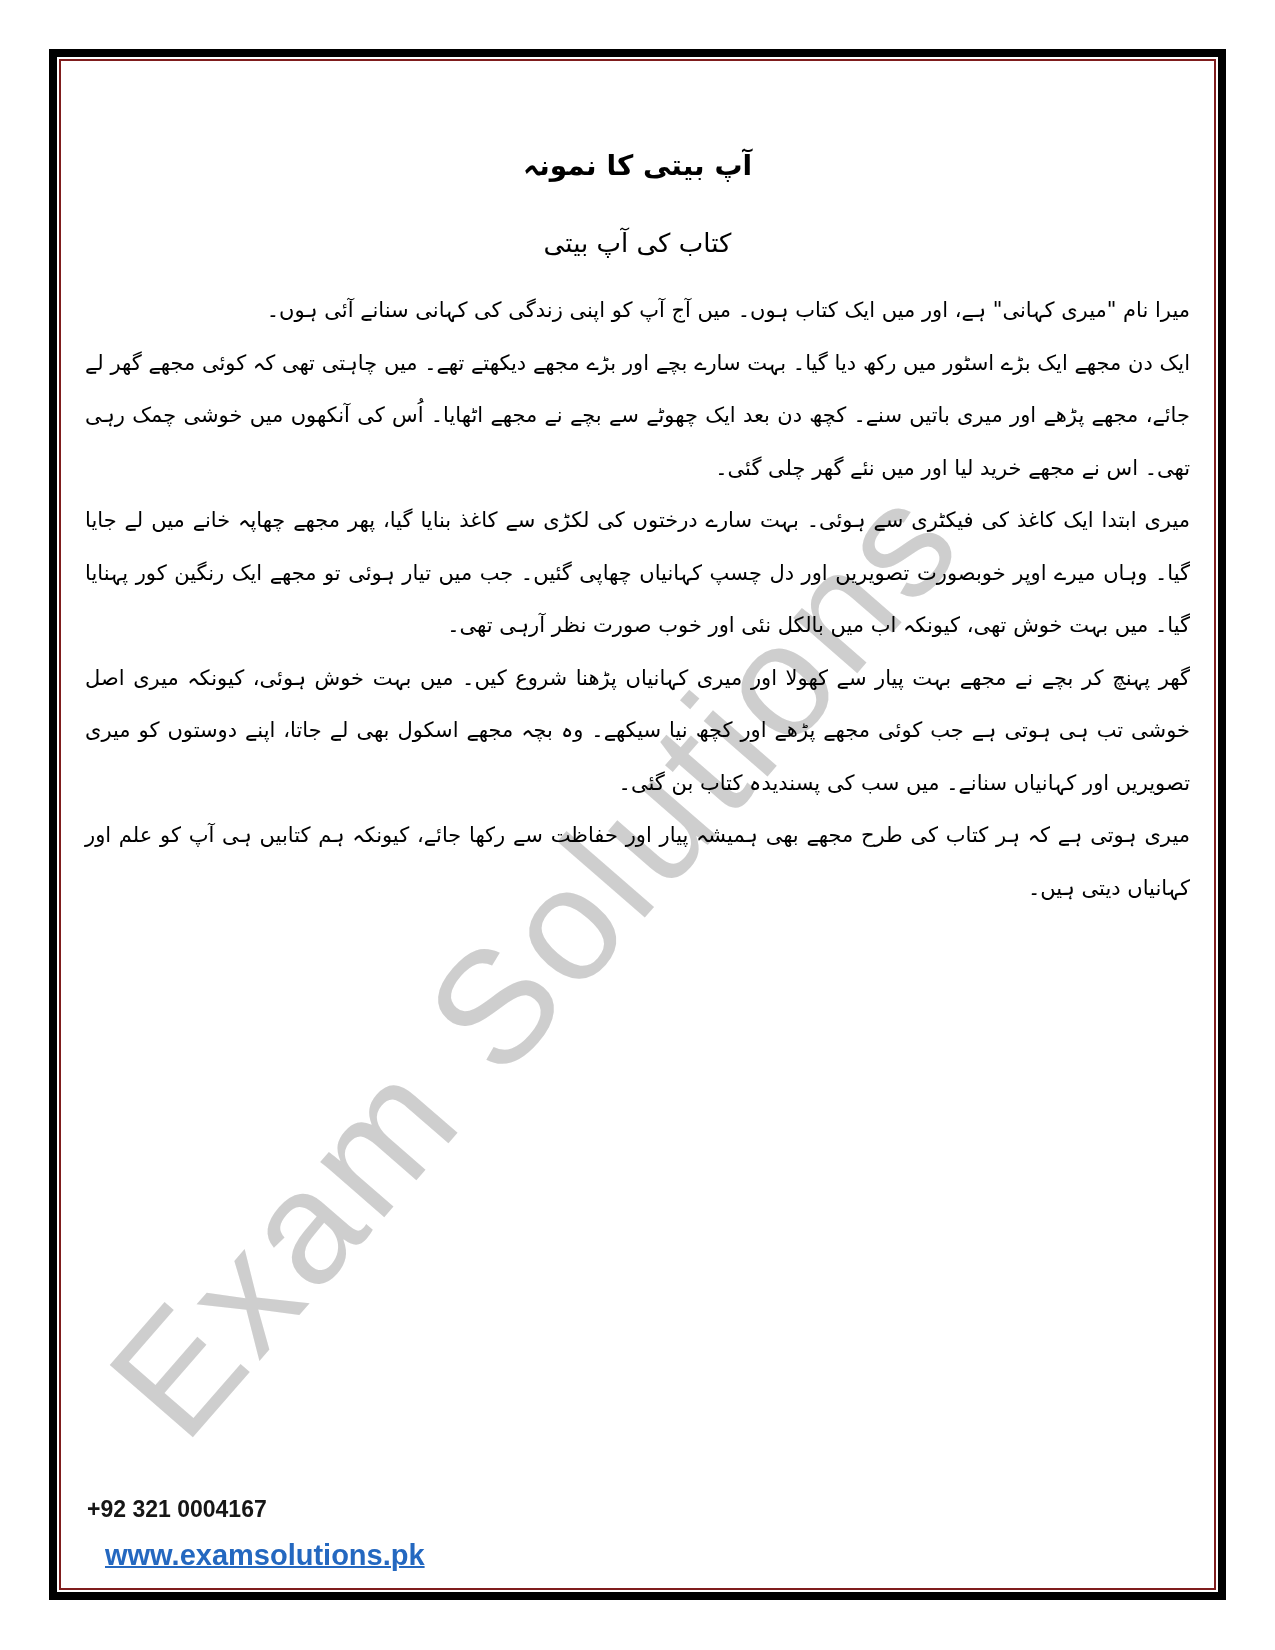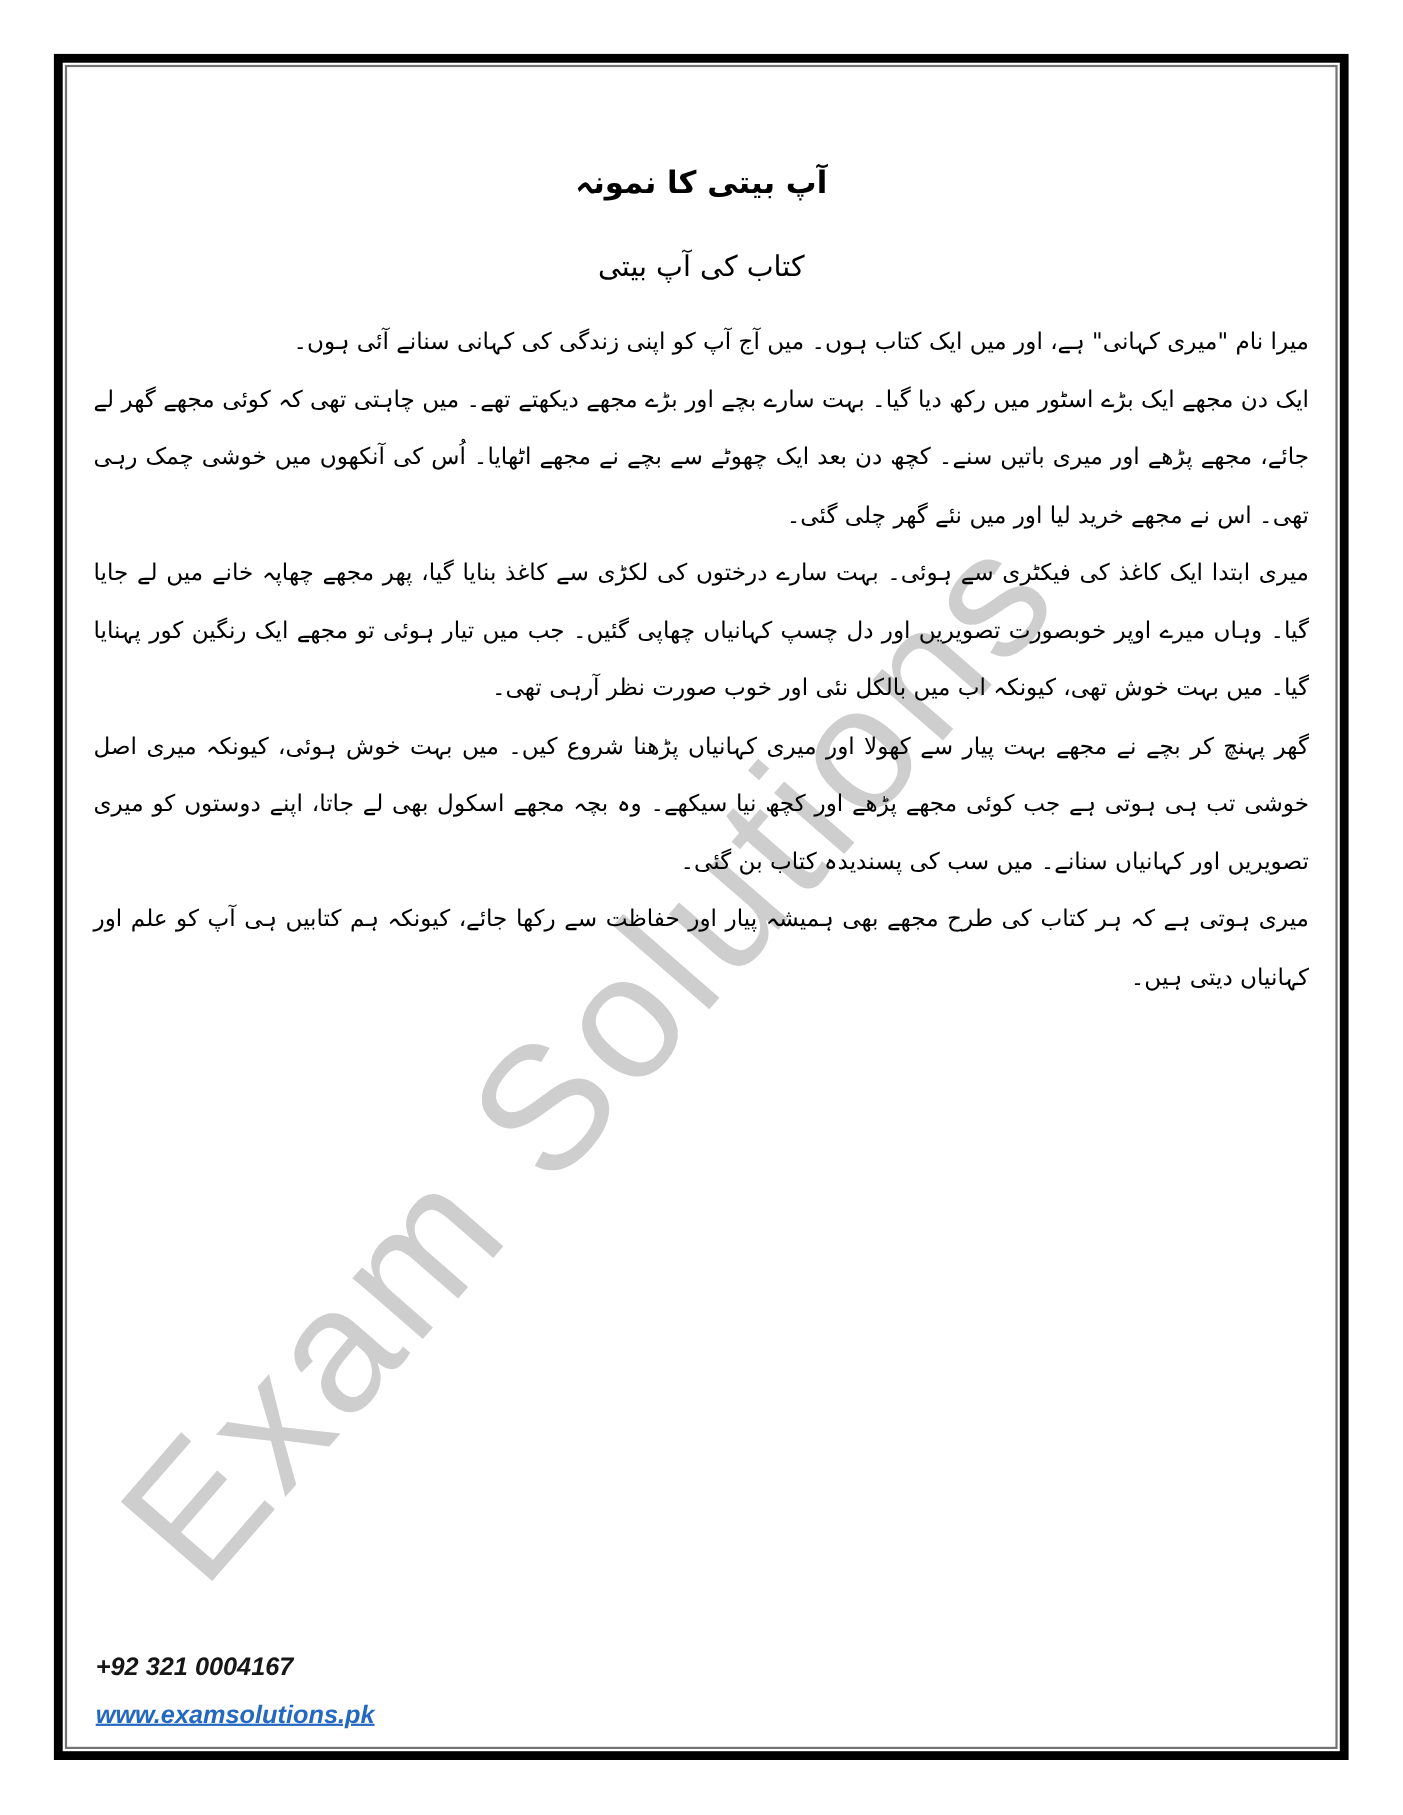--- a/index.html
+++ b/index.html
@@ -31,21 +31,21 @@
   }
   
   .frame-outer {
     position: absolute;
     left: 49px; top: 49px; right: 49px; bottom: 50px;
     border: 8px solid #000000;
     z-index: 1;
   }
   .frame-inner {
     position: absolute; inset: 2px;
-    border: 2px solid #737373;
+    border: 2px solid #7f1d1d;
   }
   .content {
     position: absolute; inset: 0;
     padding: 42px 24px 0 24px;
     z-index: 2;
   }
   .doc-title {
     margin: 46px 0 0 0;
     text-align: center;
     direction: rtl;
@@ -68,35 +68,35 @@
     font-size: 21px;
     line-height: 2.5;
     margin: 0;
     color: #000000;
   }
   .contact {
     position: absolute;
     left: 26px; bottom: 16px;
     font-family: "Liberation Sans", sans-serif;
     font-weight: bold;
-    font-style: italic;
   }
   .contact-phone {
     font-size: 23px;
     color: #161616;
     margin-bottom: 16px;
   }
   .contact-link {
     display: table;
-    font-size: 23px;
+    font-size: 29px;
     color: #2468c0;
     text-decoration: underline;
     text-decoration-thickness: 2px;
     margin-top: 16px;
     cursor: pointer;
+    margin-left: 18px;
   }
 </style>
 </head>
 <body>
 
 <div class="page">
 
   <div class="watermark">Exam Solutions</div>
 
   <div class="frame-outer">

